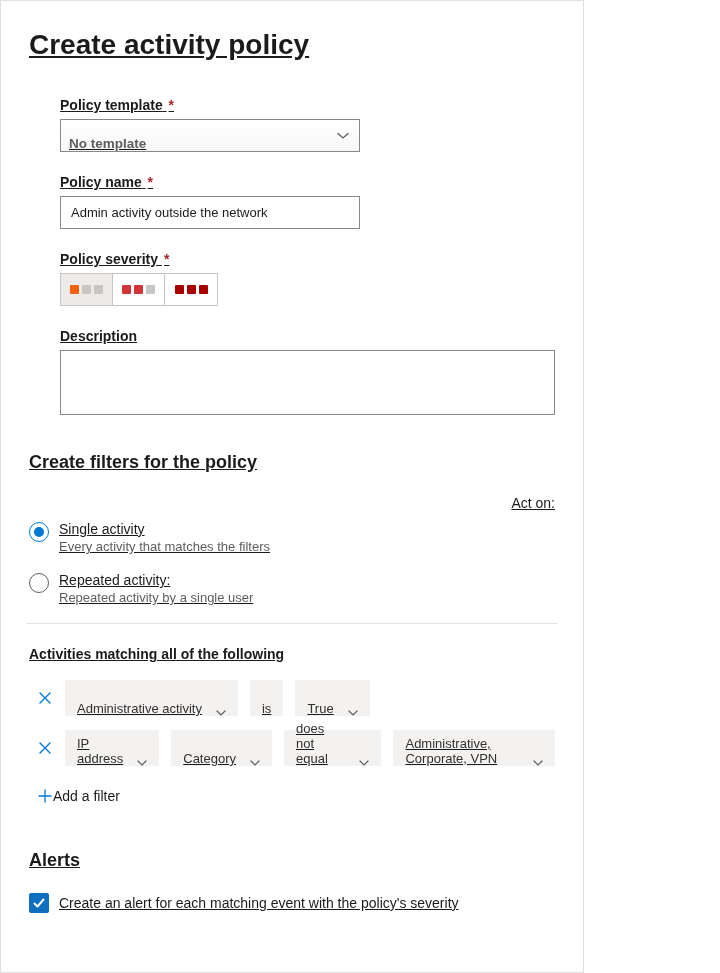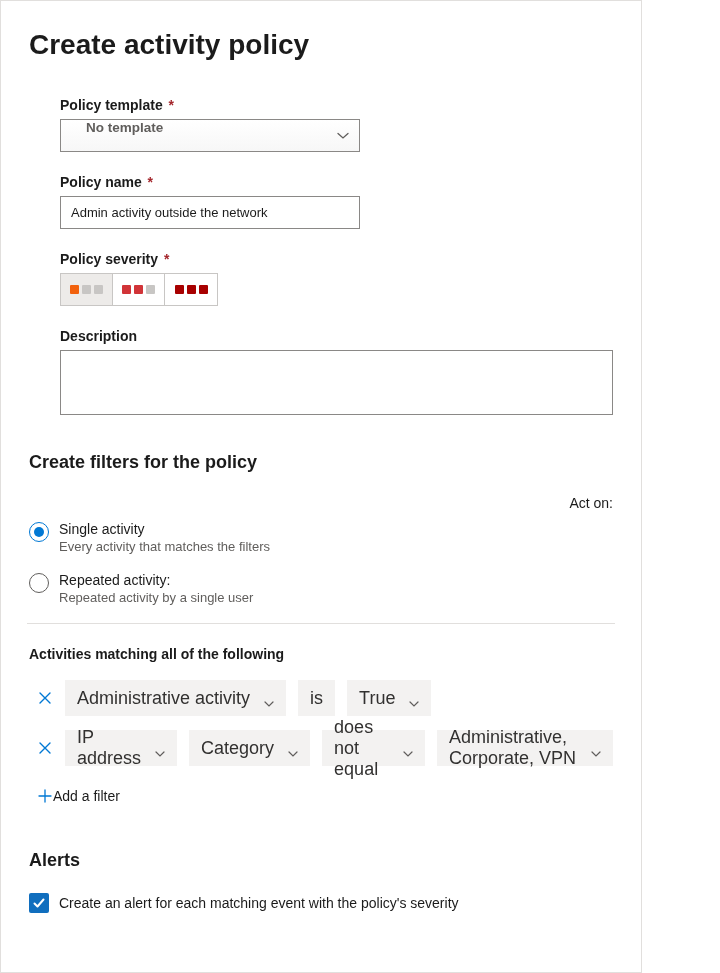--- a/index.html
+++ b/index.html
@@ -23,26 +23,27 @@
   * { box-sizing: border-box; }
   body {
     margin: 0;
     padding: 0;
     font-family: var(--font);
     color: var(--text);
     background: var(--bg);
     font-size: 14px;
   }
   .page {
-    width: 642px;
+    width: 584px;
     height: 973px;
     border: 1px solid var(--border-lighter);
     background: var(--bg);
     padding: 28px 28px 0 28px;
     overflow: hidden;
+    text-decoration: underline;
   }
   h1 {
     margin: 0 0 36px 0;
     font-size: 28px;
     font-weight: 700;
   }
   .field { margin-bottom: 22px; margin-left: 31px; }
   .label {
     font-size: 14px;
     font-weight: 600;
@@ -51,22 +52,22 @@
     display: block;
   }
   .req { color: var(--star); margin-left: 2px; }
   .dropdown {
     position: relative;
     width: 300px;
     height: 33px;
     border: 1px solid var(--border);
     background: linear-gradient(#ffffff, #f7f7f7);
     display: flex;
-    align-items: flex-start;
-    padding: 0 25px;
+    align-items: flex-end;
+    padding: 0 8px;
     cursor: pointer;
   }
   .dropdown.wide { width: 300px; }
   .dropdown .dd-text {
     font-size: 13.5px;
     font-weight: 600;
     color: var(--text-muted);
   }
   .chev {
     position: absolute;
@@ -153,23 +154,23 @@
     width: 16px; height: 16px;
     display: inline-flex; align-items: center; justify-content: center;
     color: var(--blue);
     cursor: pointer;
     flex: 0 0 16px;
   }
   .pill {
     background: var(--bg-grey);
     height: 36px;
     display: inline-flex;
-    align-items: center;
+    align-items: flex-end;
     padding: 0 12px;
-    font-size: 18px;
+    font-size: 13px;
     color: #323130;
     gap: 14px;
     cursor: pointer;
   }
   .pill.small { padding: 0 10px; }
   .pill.static { padding: 0 12px; cursor: default; }
   .pill .chev-sm { width: 10px; height: 10px; }
   .add-filter {
     display: inline-flex;
     align-items: center;

